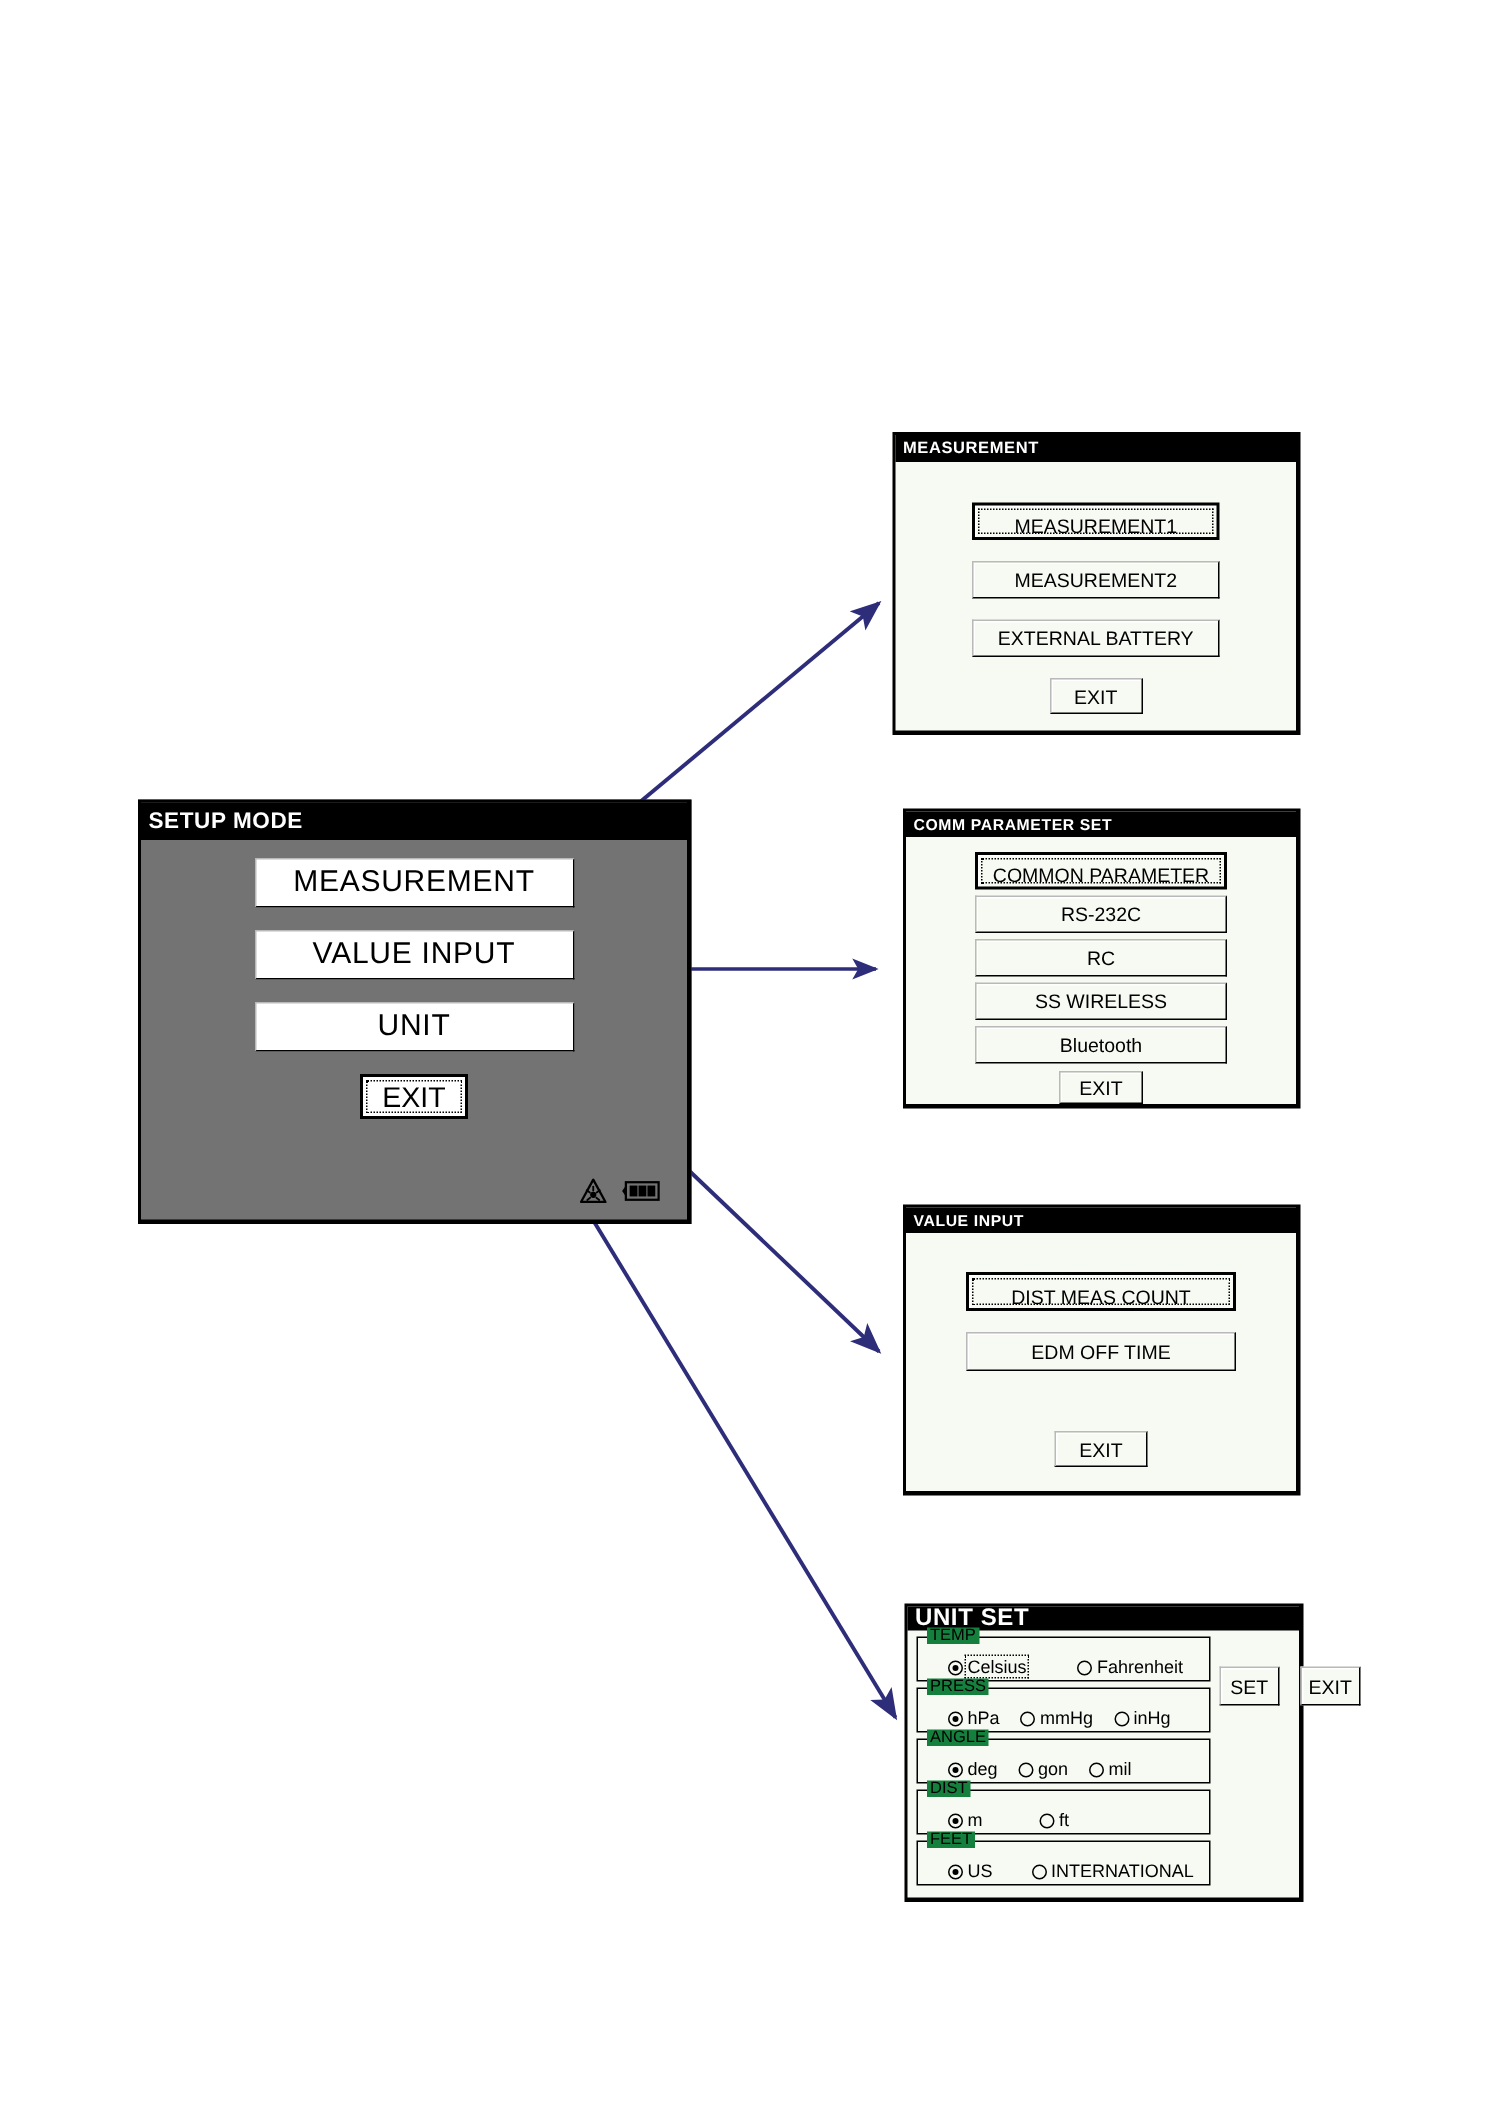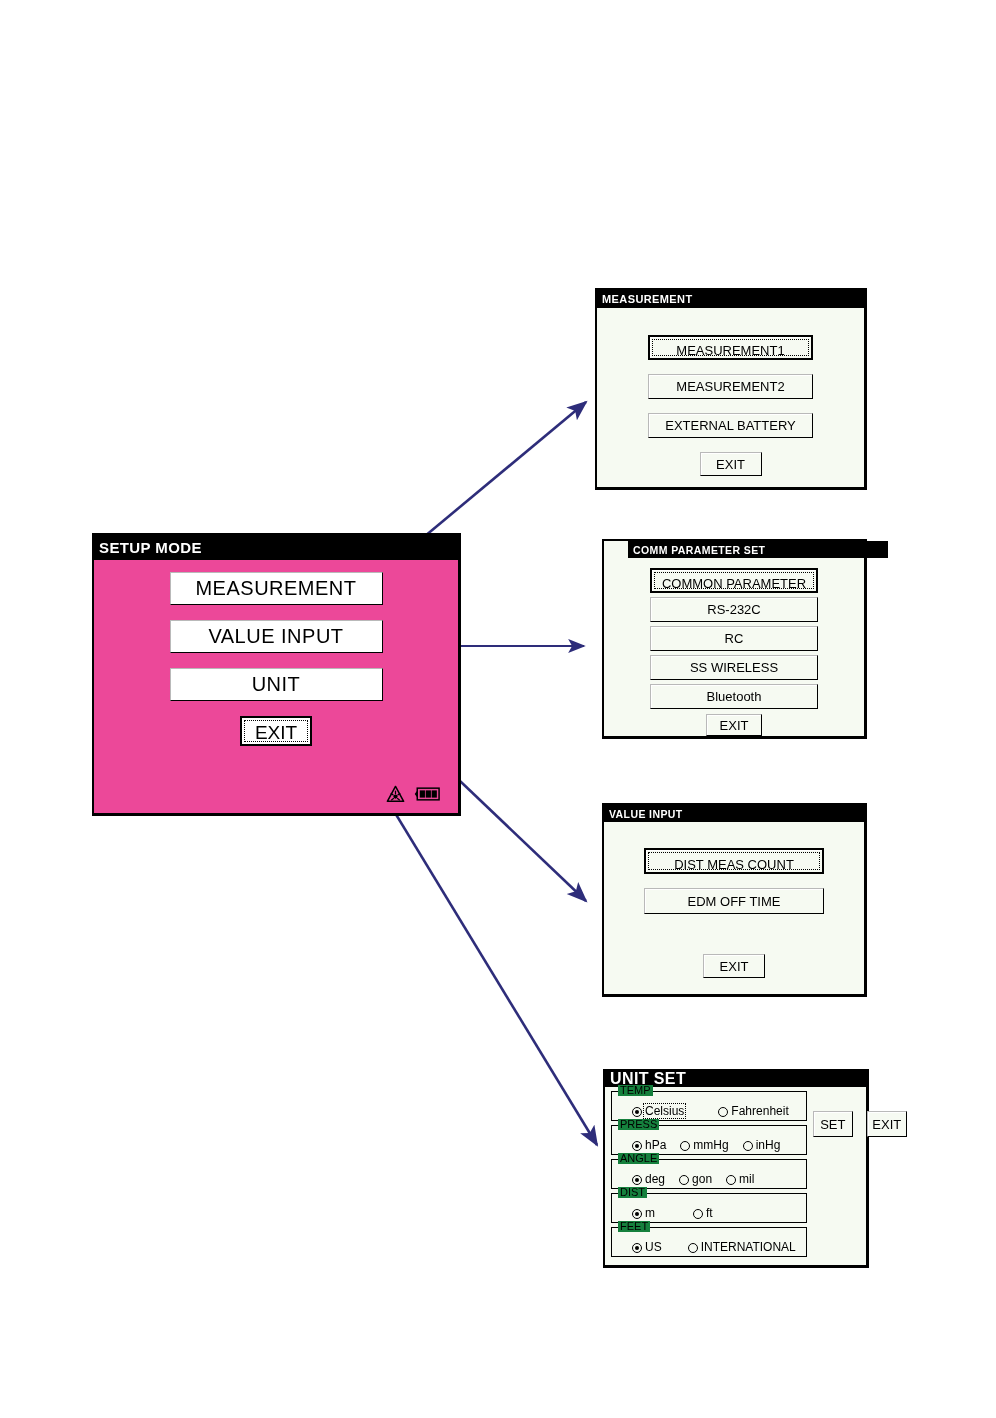--- a/index.html
+++ b/index.html
@@ -17,21 +17,21 @@
 
   
   .panel {
     position: absolute;
     box-sizing: border-box;
     background: #f6faf2;
     border: 2px solid #000000;
     border-right-width: 3px;
     border-bottom-width: 3px;
   }
-  .panel.white-body { background: #ec4899; }
+  .panel.white-body { background: #737373; }
 
   .titlebar {
     background: #000000;
     color: #ffffff;
     font-weight: bold;
     letter-spacing: 0.4px;
     box-sizing: border-box;
     width: 100%;
     display: flex;
     align-items: center;
@@ -128,21 +128,21 @@
   }
   .m-exit { width: 62px; height: 24px; margin: 0 auto; font-size: 13px; }
 
   
   #comm-panel {
     left: 602px;
     top: 539px;
     width: 265px;
     height: 200px;
   }
-  #comm-panel .titlebar { height: 17px; font-size: 10.5px; margin-left: 24px; }
+  #comm-panel .titlebar { height: 17px; font-size: 10.5px; }
   #comm-panel .panel-body { height: 180px; padding-top: 10px; }
   .c-btn {
     width: 168px;
     height: 25px;
     margin: 0 auto 4px auto;
     font-size: 13px;
   }
   .c-exit { width: 56px; height: 22px; margin: 5px auto 0 auto; font-size: 13px; }
 
   

